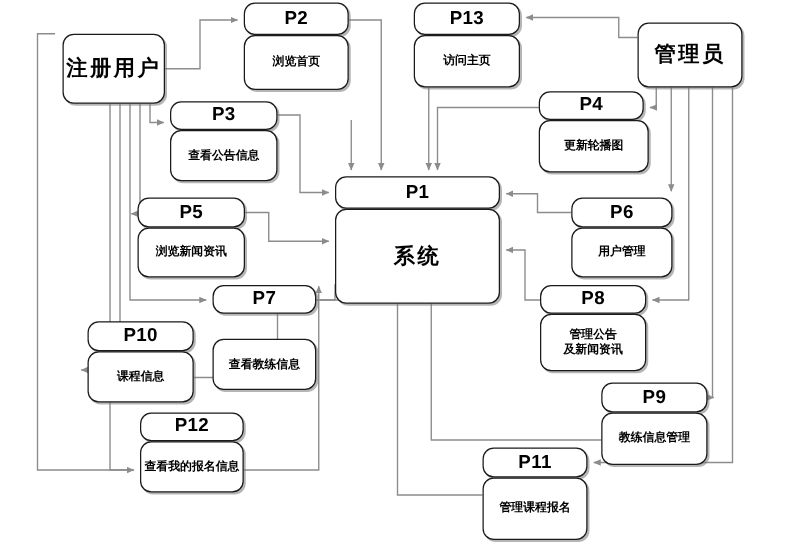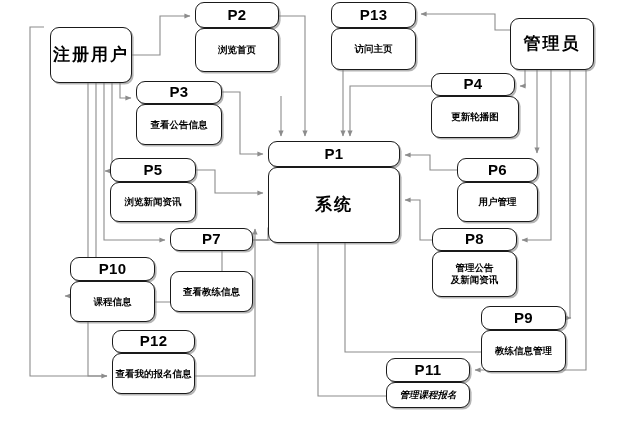--- a/index.html
+++ b/index.html
@@ -205,18 +205,18 @@
     </div>
     <div class="nbody" style="left:0;top:23px;width:83px;height:41px;">
       <span>查看我的报名信息</span>
     </div>
   </div>
 
   <div class="node" style="left:386px;top:358px;width:84px;height:66px;">
     <div class="nhead" style="left:0;top:0;width:84px;height:24px;">
       <span>P11</span>
     </div>
-    <div class="nbody" style="left:0;top:24px;width:84px;height:26px;font-style:italic;">
+    <div class="nbody" style="left:0;top:24px;width:84px;height:50px;">
       <span>管理课程报名</span>
     </div>
   </div>
 
 </div>
 
 </body></html>

